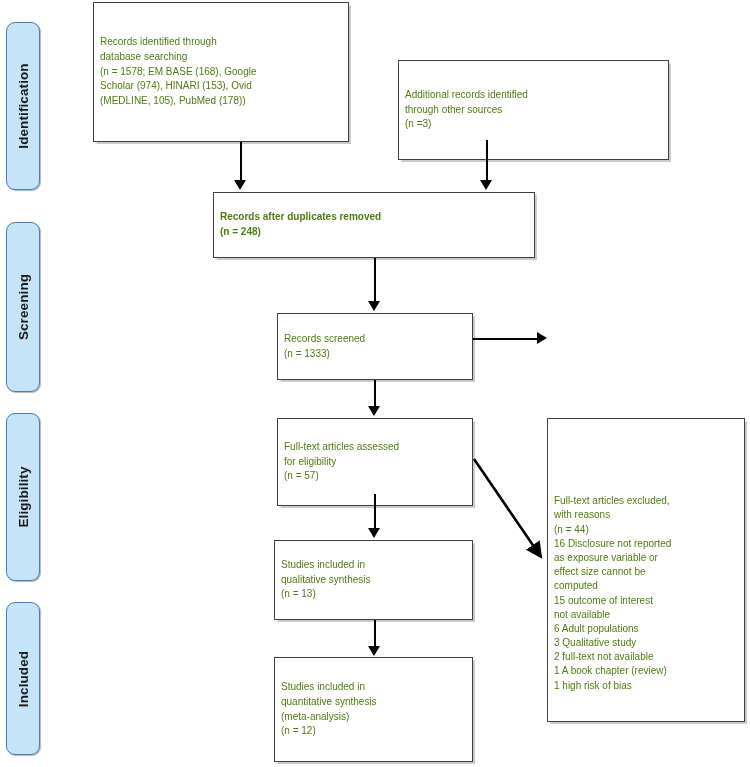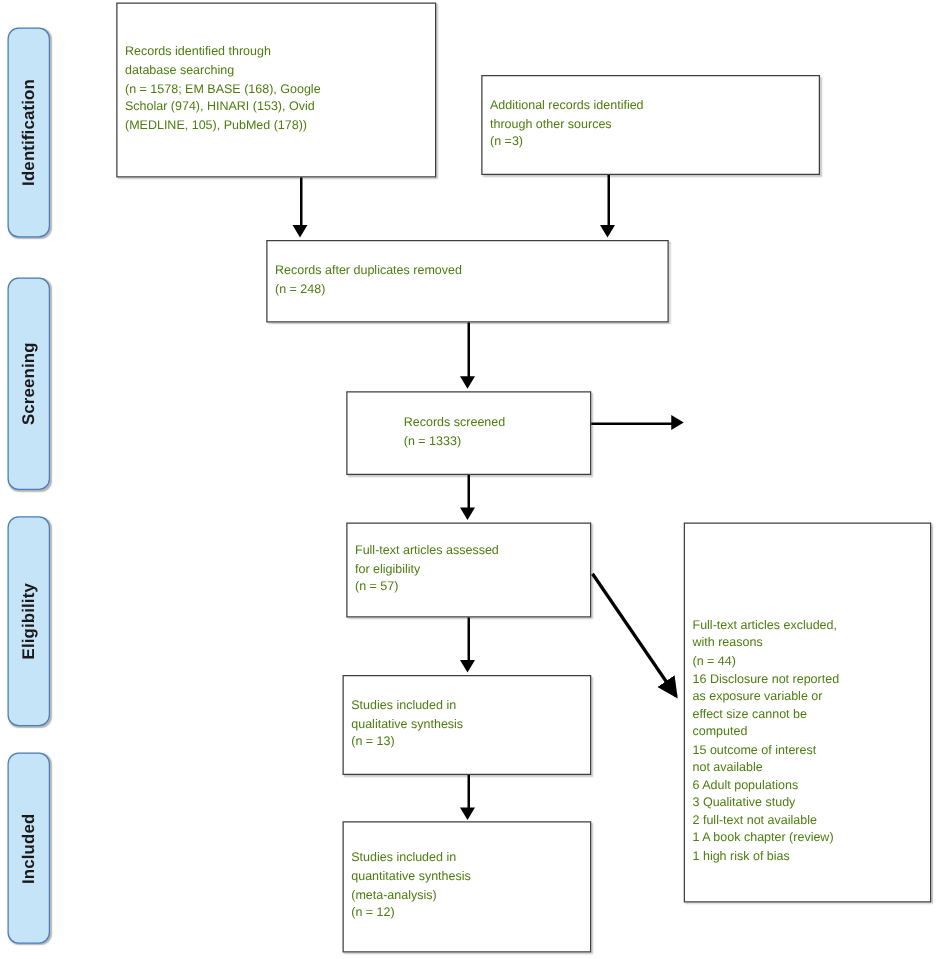--- a/index.html
+++ b/index.html
@@ -118,53 +118,53 @@
   </div>
 
   <div class="box" style="left:93px; top:2px; width:256px; height:140px;">
     <div class="box-text">Records identified through
 database searching
 (n = 1578; EM BASE (168), Google
 Scholar (974), HINARI (153), Ovid
 (MEDLINE, 105), PubMed (178))</div>
   </div>
 
-  <div class="box" style="left:385px; top:60px; width:271px; height:80px;">
+  <div class="box" style="left:398px; top:60px; width:271px; height:100px;">
     <div class="box-text">Additional records identified
 through other sources
 (n =3)</div>
   </div>
 
   <div class="vline" style="left:240px; top:142px; height:40px;"></div>
   <div class="arrow-down" style="left:234px; top:180px;"></div>
 
   <div class="vline" style="left:486px; top:140px; height:42px;"></div>
   <div class="arrow-down" style="left:480px; top:180px;"></div>
 
-  <div class="box" style="left:213px; top:192px; width:322px; height:66px;">
+  <div class="box" style="left:213px; top:192px; width:322px; height:66px;font-weight:bold;">
     <div class="box-text">Records after duplicates removed
 (n = 248)</div>
   </div>
 
   <div class="vline" style="left:374px; top:258px; height:45px;"></div>
   <div class="arrow-down" style="left:368px; top:301px;"></div>
 
-  <div class="box" style="left:277px; top:313px; width:196px; height:67px;padding-left:39px;">
+  <div class="box" style="left:277px; top:313px; width:196px; height:67px;">
     <div class="box-text">Records screened
 (n = 1333)</div>
   </div>
 
 
   <div class="hline" style="left:473px; top:338px; width:65px;"></div>
   <div class="arrow-right" style="left:537px; top:332px;"></div>
 
   <div class="vline" style="left:374px; top:380px; height:28px;"></div>
   <div class="arrow-down" style="left:368px; top:406px;"></div>
 
-  <div class="box" style="left:277px; top:418px; width:196px; height:76px;">
+  <div class="box" style="left:277px; top:418px; width:196px; height:88px;">
     <div class="box-text">Full-text articles assessed
 for eligibility
 (n = 57)</div>
   </div>
 
   <div class="box" style="left:547px; top:418px; width:198px; height:304px; align-items:center;">
     <div class="box-text tight">Full-text articles excluded,
 with reasons
 (n = 44)
 16 Disclosure not reported

